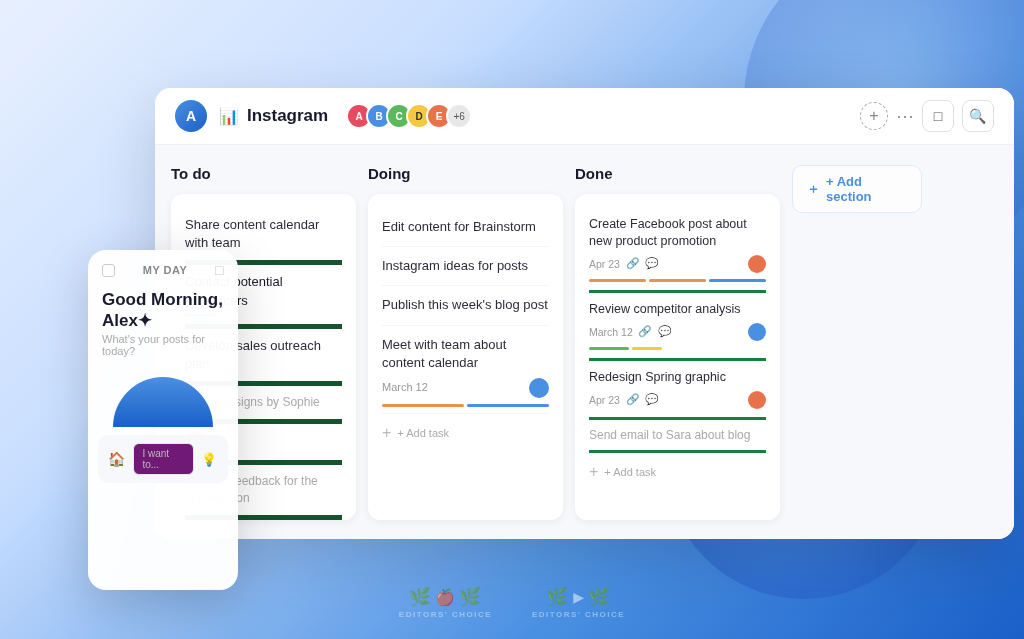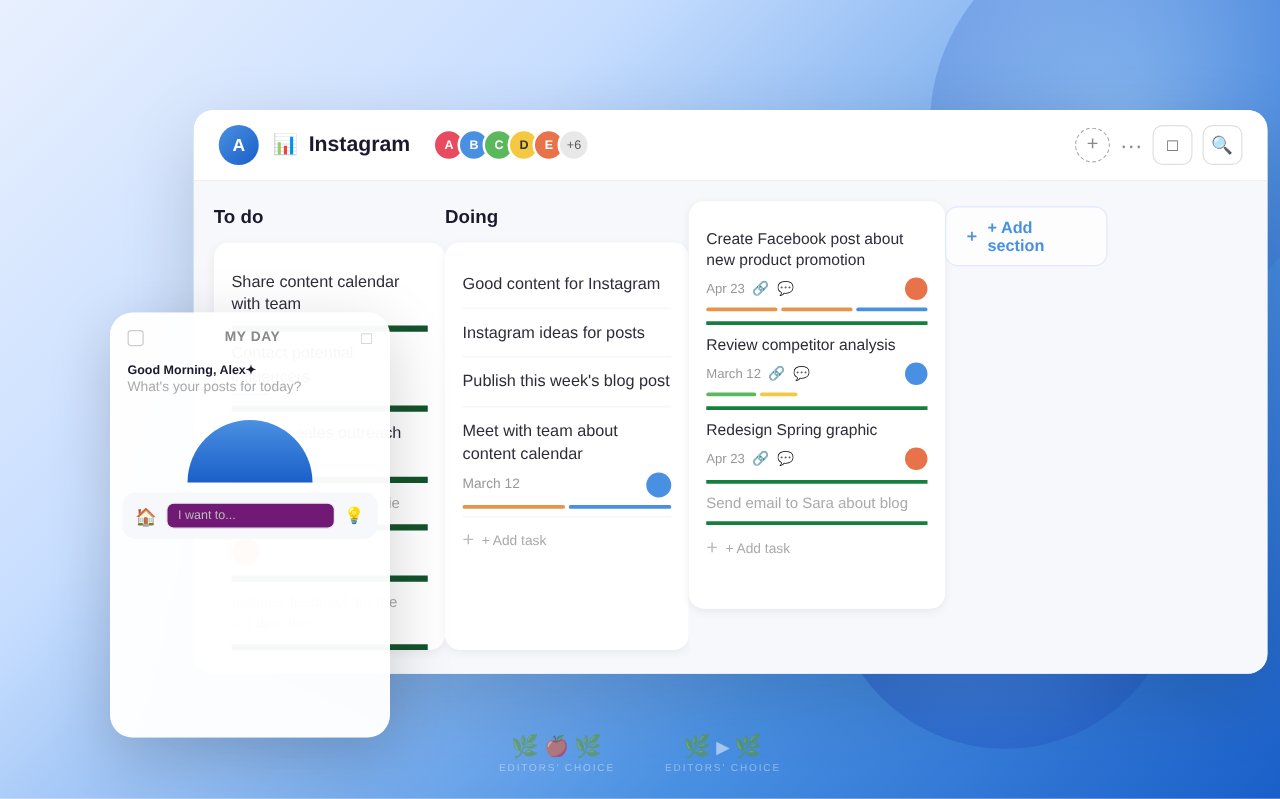--- a/index.html
+++ b/index.html
@@ -157,20 +157,21 @@
       font-size: 18px;
       cursor: pointer;
       background: none;
       border: none;
     }
 
     
     .board-content {
       display: flex;
       padding: 16px;
+      gap: 12px;
       height: calc(100% - 57px);
       overflow-x: auto;
       background: #f7f8fc;
     }
 
     
     .column {
       flex: 0 0 185px;
       background: #f7f8fc;
       border-radius: 12px;
@@ -347,21 +348,21 @@
       color: white;
       font-size: 7px;
       margin-left: auto;
     }
 
     
     .my-day-panel {
       position: absolute;
       top: 250px;
       left: 88px;
-      width: 224px;
+      width: 150px;
       height: 340px;
       background: rgba(255,255,255,0.97);
       border-radius: 18px;
       box-shadow: 0 15px 50px rgba(0,0,0,0.18);
       overflow: hidden;
       z-index: 10;
     }
     .my-day-header {
       display: flex;
       align-items: center;
@@ -369,21 +370,21 @@
       padding: 12px 14px 6px;
       font-size: 11px;
       font-weight: 700;
       color: #888;
       letter-spacing: 0.5px;
     }
     .my-day-content {
       padding: 0 14px;
     }
     .good-morning {
-      font-size: 10px;
+      font-size: 17px;
       font-weight: 700;
       color: #1a1a2e;
       margin-top: 6px;
     }
     .plan-text {
       font-size: 11px;
       color: #aaa;
       margin-top: 2px;
     }
 
@@ -444,21 +445,21 @@
       align-items: center;
       gap: 4px;
       color: rgba(255,255,255,0.5);
       font-size: 18px;
     }
     .badge-text {
       font-size: 8px;
       letter-spacing: 1.5px;
       color: rgba(255,255,255,0.4);
       text-transform: uppercase;
-      font-weight: 400;
+      font-weight: 700;
     }
 
     .checkbox-small {
       width: 13px;
       height: 13px;
       border: 1.5px solid #ccc;
       border-radius: 3px;
     }
   </style>
 </head>
@@ -525,21 +526,21 @@
           
         </div>
 
       </div>
     </div>
 
     <div class="column column-doing">
       <div class="column-header">Doing</div>
       <div class="column-card">
         <div class="doing-task">
-          <span>Good content for Instagram</span>
+          <span>Edit content for Brainstorm</span>
         </div>
         <div class="doing-task">
           <span>Instagram ideas for posts</span>
         </div>
         <div class="doing-task">
           <span>Publish this week's blog post</span>
         </div>
         <div class="doing-task doing-task-with-meta">
           <span>Meet with team about content calendar</span>
           <div class="task-meta">
@@ -552,20 +553,21 @@
           </div>
         </div>
         <div class="add-task">
           <span class="add-task-icon">+</span>
           <span style="font-size:11px;">+ Add task</span>
         </div>
       </div>
     </div>
 
     <div class="column column-done">
+      <div class="column-header">Done</div>
       <div class="column-card">
 
         <div class="done-task">
           <div class="done-task-title">Create Facebook post about new product promotion</div>
           <div class="done-task-meta">
             <span class="done-task-date">Apr 23</span>
             <span class="icon-small">🔗</span>
             <span class="icon-small">💬</span>
             <div class="done-avatar" style="background:#e8734a;"></div>
           </div>

